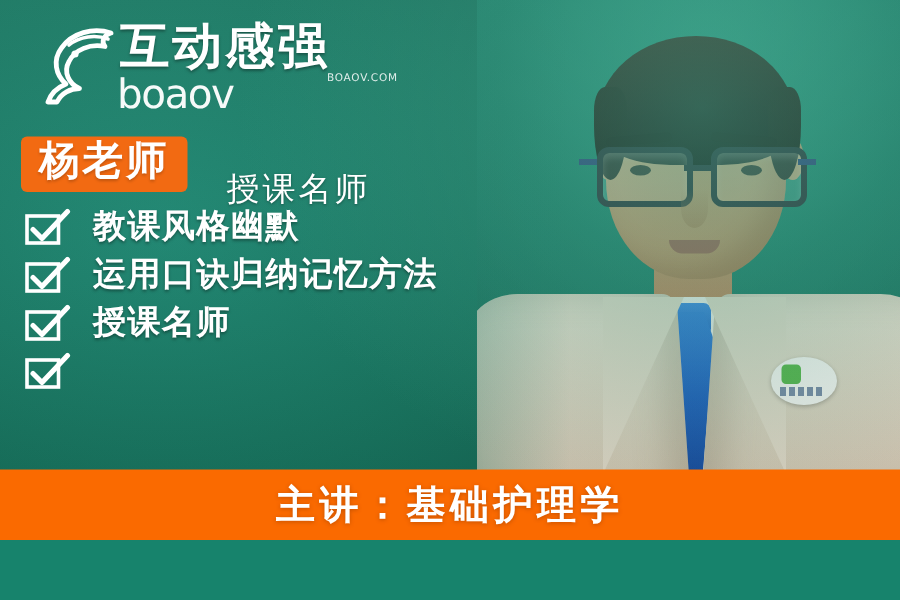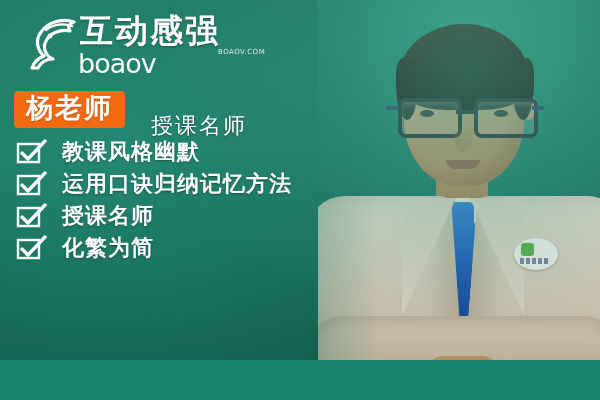--- a/index.html
+++ b/index.html
@@ -488,22 +488,24 @@
       <span class="feature-text">授课名师</span>
     </div>
 
     <div class="feature">
       <span class="check-icon">
         <svg width="32" height="26" viewBox="0 0 32 26" aria-hidden="true">
           <rect x="2" y="5" width="21" height="18" fill="none" stroke="#ffffff" stroke-width="2.4"></rect>
           <path d="M6 14 L12 20 L29 2" fill="none" stroke="#ffffff" stroke-width="3.4" stroke-linecap="round" stroke-linejoin="round"></path>
         </svg>
       </span>
-      <span class="feature-text">化繁为简</span>
     </div>
 
 
   </div>
 
+  <div class="cta-bar">
+    <span class="cta-text">主讲：基础护理学</span>
+  </div>
 
   <div class="bottom-strip"></div>
 
 </div>
 
 </body></html>

